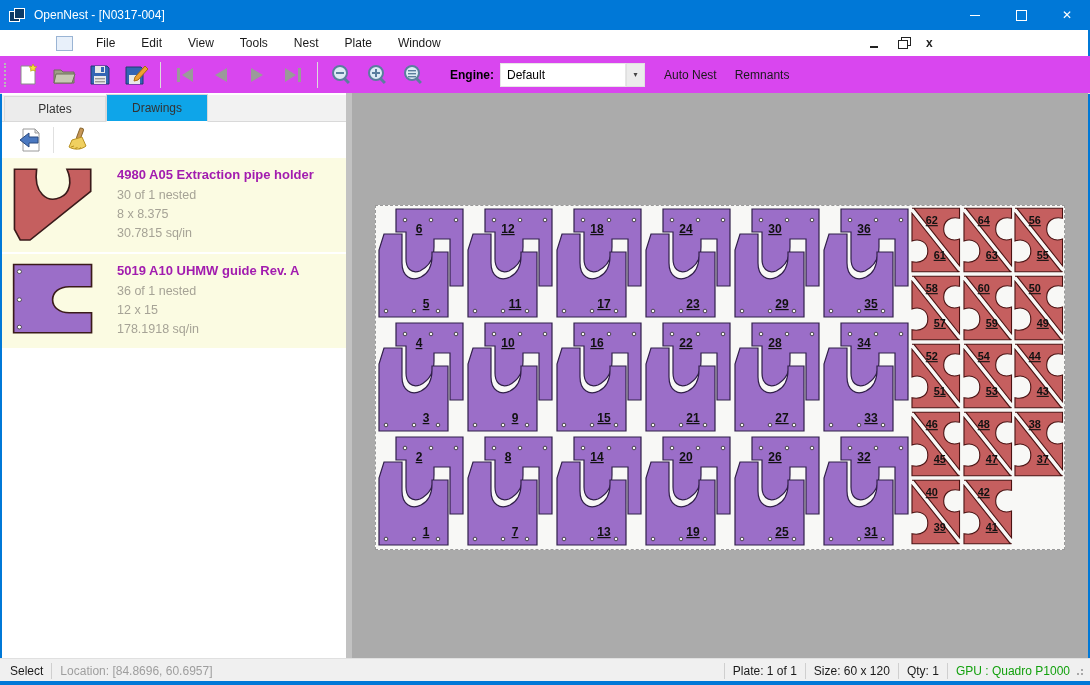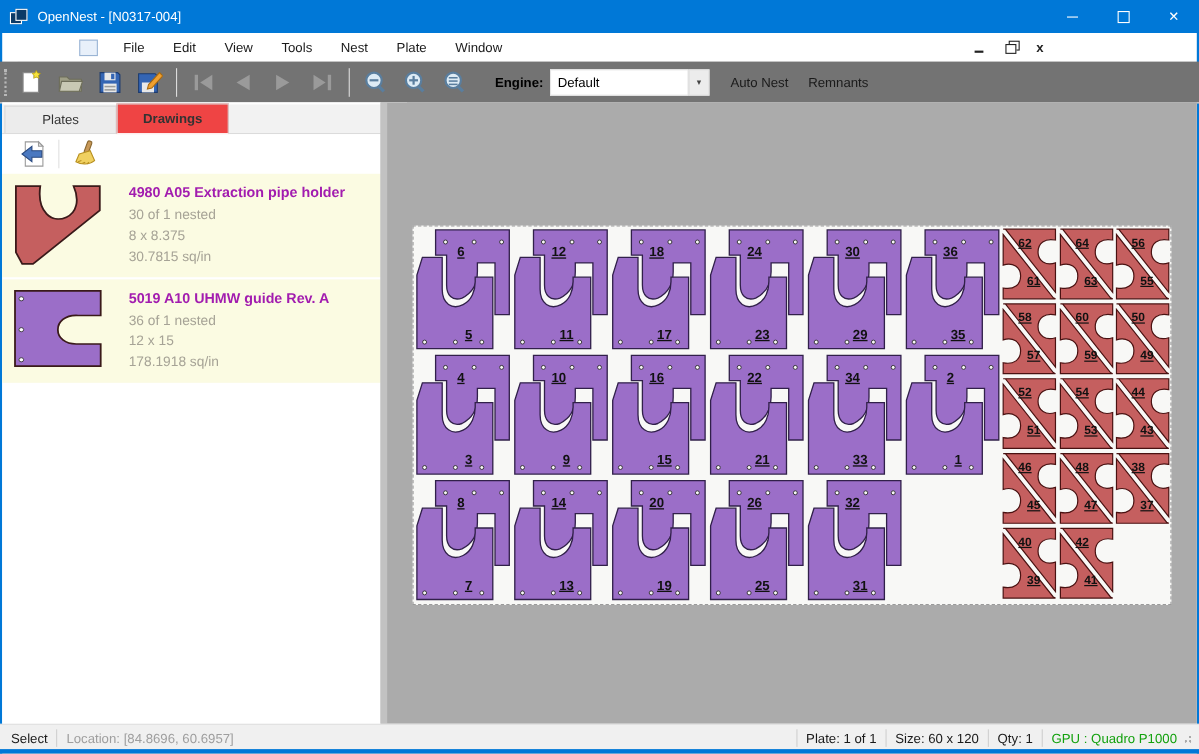--- a/index.html
+++ b/index.html
@@ -11,43 +11,43 @@
   #app-icon{width:16px;height:14px;margin-left:9px;position:relative;}
   #app-icon .sq1{position:absolute;left:0;top:3px;width:9px;height:9px;background:#0b3a66;border:1px solid #fff;}
   #app-icon .sq2{position:absolute;left:5px;top:0;width:9px;height:9px;border:1px solid #fff;background:#0b3a66;}
   #title-text{margin-left:9px;font-size:12px;}
   #caption-buttons{margin-left:auto;display:flex;height:30px;}
   .cap-btn{width:46px;height:30px;display:flex;align-items:center;justify-content:center;color:#fff;font-size:12px;}
   .cap-btn .bar{width:10px;height:1px;background:#fff;}
   .cap-btn .box{width:9px;height:9px;border:1px solid #fff;}
   .side-border{top:0;width:2px;height:685px;background:#0078D7;}
   
-  #menubar{left:16px;top:30px;width:904px;height:26px;background:#fff;border-bottom:1px solid #F0F0F0;display:flex;align-items:center;padding-left:44px;}
+  #menubar{left:0;top:30px;width:904px;height:26px;background:#fff;border-bottom:1px solid #F0F0F0;display:flex;align-items:center;padding-left:44px;}
   #menu-doc-icon{width:15px;height:13px;border:1px solid #9AB4D4;background:#E8F0FA;margin:0 10px 0 12px;}
   .menu-item{padding:5px 13px;color:#1a1a1a;}
   #mdi-controls{margin-left:auto;margin-right:8px;display:flex;align-items:center;gap:14px;}
   .mdi-btn{width:14px;height:12px;position:relative;color:#222;}
   .mdi-min{width:8px;height:2px;background:#222;margin-top:9px;}
   .mdi-rest1{position:absolute;left:3px;top:0;width:8px;height:7px;border:1px solid #222;}
   .mdi-rest2{position:absolute;left:0;top:3px;width:8px;height:7px;border:1px solid #222;background:#fff;}
   .mdi-close{font-weight:bold;font-size:12px;line-height:12px;}
   
-  #toolbar{left:0;top:56px;width:1090px;height:37px;background:#737373;border-bottom:1px solid #E3E3E3;display:flex;align-items:center;}
+  #toolbar{left:0;top:56px;width:1090px;height:37px;background:#d946ef;border-bottom:1px solid #E3E3E3;display:flex;align-items:center;}
   #toolbar-grip{width:4px;height:24px;margin-left:4px;border-left:2px dotted #B8B8B8;}
   .tb-btn{width:34px;height:30px;display:flex;align-items:center;justify-content:center;margin:0 1px;border-radius:2px;}
   .tb-sep{width:1px;height:26px;background:#DCDCDC;margin:0 6px;}
   #engine-label{font-weight:bold;margin:0 6px 0 18px;}
   #engine-combo{width:118px;height:22px;background:#fff;border:1px solid #E6E6E6;display:flex;align-items:center;padding-left:6px;}
   #engine-drop{width:17px;height:22px;background:#ECECEC;border:1px solid #E0E0E0;display:flex;align-items:center;justify-content:center;font-size:8px;color:#444;margin-right:10px;}
   .tb-text-btn{padding:6px 9px;color:#1a1a1a;}
   
   #sidebar{left:2px;top:93px;width:344px;height:565px;background:#fff;padding-left:24px;}
   #tabstrip{position:absolute;left:0;top:2px;width:344px;height:26px;background:#F2F2F2;border-bottom:1px solid #D9D9D9;display:flex;align-items:flex-end;}
   .tab{width:100px;text-align:center;padding:5px 0;border:1px solid #D9D9D9;background:#ECECEC;color:#333;border-bottom:none;}
-  .tab.active{background:#ef4444;position:relative;top:1px;padding:6px 0;border-bottom:1px solid #fff;font-weight:bold;}
+  .tab.active{background:#0ea5e9;position:relative;top:1px;padding:6px 0;border-bottom:1px solid #fff;}
   #side-tools{position:absolute;left:0;top:29px;width:344px;height:36px;background:#fff;display:flex;align-items:center;}
   .side-tool{width:36px;height:32px;display:flex;align-items:center;justify-content:center;}
   .side-sep{width:1px;height:26px;background:#E0E0E0;margin:0 5px;}
   #drawing-list{position:absolute;left:0;top:65px;width:344px;}
   .drawing-item{background:#FBFBE2;display:flex;padding:9px 8px 9px 10px;margin-bottom:2px;}
   .thumb{width:95px;height:68px;flex:0 0 95px;display:flex;align-items:flex-start;}
   .d-info{margin-left:10px;}
   .d-title{font-weight:bold;font-size:13px;color:#a21caf;margin-bottom:4px;}
   .d-meta{color:#A6A396;font-size:12.5px;line-height:19px;}
   
@@ -404,20 +404,34 @@
         <div class="cell">
           <svg width="89" height="114" viewBox="0 0 89 114">
             <path d="M20,3 H87 V80 H74 V33 H58 V41 C58,53 52,61 44,65 C35,68 30,62 30,53 V26 H20 Z" fill="#9B6EC8" stroke="#31204A" stroke-width="1.2"></path>
             <path d="M3,111 V44 L8,28 H26 V57 C26,70 35,76 45,71 C53,67 56,58 56,50 V46 H72 V111 Z" fill="#9B6EC8" stroke="#31204A" stroke-width="1.2"></path>
             <circle cx="29" cy="14" r="1.8" fill="#F8F8F6" stroke="#2A2A2A" stroke-width="0.8"></circle>
             <circle cx="55" cy="14" r="1.8" fill="#F8F8F6" stroke="#2A2A2A" stroke-width="0.8"></circle>
             <circle cx="80" cy="14" r="1.8" fill="#F8F8F6" stroke="#2A2A2A" stroke-width="0.8"></circle>
             <circle cx="10" cy="105" r="1.8" fill="#F8F8F6" stroke="#2A2A2A" stroke-width="0.8"></circle>
             <circle cx="38" cy="105" r="1.8" fill="#F8F8F6" stroke="#2A2A2A" stroke-width="0.8"></circle>
             <circle cx="62" cy="105" r="1.8" fill="#F8F8F6" stroke="#2A2A2A" stroke-width="0.8"></circle>
+            <text x="43" y="27" text-anchor="middle" font-family="Liberation Sans,sans-serif" font-size="12" font-weight="bold" text-decoration="underline" fill="#111">28</text>
+            <text x="50" y="102" text-anchor="middle" font-family="Liberation Sans,sans-serif" font-size="12" font-weight="bold" text-decoration="underline" fill="#111">27</text>
+          </svg>
+        </div>
+        <div class="cell">
+          <svg width="89" height="114" viewBox="0 0 89 114">
+            <path d="M20,3 H87 V80 H74 V33 H58 V41 C58,53 52,61 44,65 C35,68 30,62 30,53 V26 H20 Z" fill="#9B6EC8" stroke="#31204A" stroke-width="1.2"></path>
+            <path d="M3,111 V44 L8,28 H26 V57 C26,70 35,76 45,71 C53,67 56,58 56,50 V46 H72 V111 Z" fill="#9B6EC8" stroke="#31204A" stroke-width="1.2"></path>
+            <circle cx="29" cy="14" r="1.8" fill="#F8F8F6" stroke="#2A2A2A" stroke-width="0.8"></circle>
+            <circle cx="55" cy="14" r="1.8" fill="#F8F8F6" stroke="#2A2A2A" stroke-width="0.8"></circle>
+            <circle cx="80" cy="14" r="1.8" fill="#F8F8F6" stroke="#2A2A2A" stroke-width="0.8"></circle>
+            <circle cx="10" cy="105" r="1.8" fill="#F8F8F6" stroke="#2A2A2A" stroke-width="0.8"></circle>
+            <circle cx="38" cy="105" r="1.8" fill="#F8F8F6" stroke="#2A2A2A" stroke-width="0.8"></circle>
+            <circle cx="62" cy="105" r="1.8" fill="#F8F8F6" stroke="#2A2A2A" stroke-width="0.8"></circle>
             <text x="43" y="27" text-anchor="middle" font-family="Liberation Sans,sans-serif" font-size="12" font-weight="bold" text-decoration="underline" fill="#111">34</text>
             <text x="50" y="102" text-anchor="middle" font-family="Liberation Sans,sans-serif" font-size="12" font-weight="bold" text-decoration="underline" fill="#111">33</text>
           </svg>
         </div>
         <div class="cell">
           <svg width="89" height="114" viewBox="0 0 89 114">
             <path d="M20,3 H87 V80 H74 V33 H58 V41 C58,53 52,61 44,65 C35,68 30,62 30,53 V26 H20 Z" fill="#9B6EC8" stroke="#31204A" stroke-width="1.2"></path>
             <path d="M3,111 V44 L8,28 H26 V57 C26,70 35,76 45,71 C53,67 56,58 56,50 V46 H72 V111 Z" fill="#9B6EC8" stroke="#31204A" stroke-width="1.2"></path>
             <circle cx="29" cy="14" r="1.8" fill="#F8F8F6" stroke="#2A2A2A" stroke-width="0.8"></circle>
             <circle cx="55" cy="14" r="1.8" fill="#F8F8F6" stroke="#2A2A2A" stroke-width="0.8"></circle>

